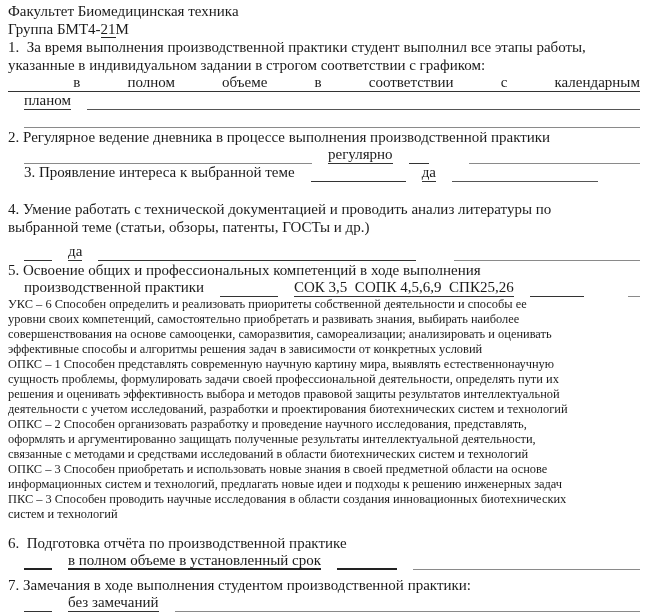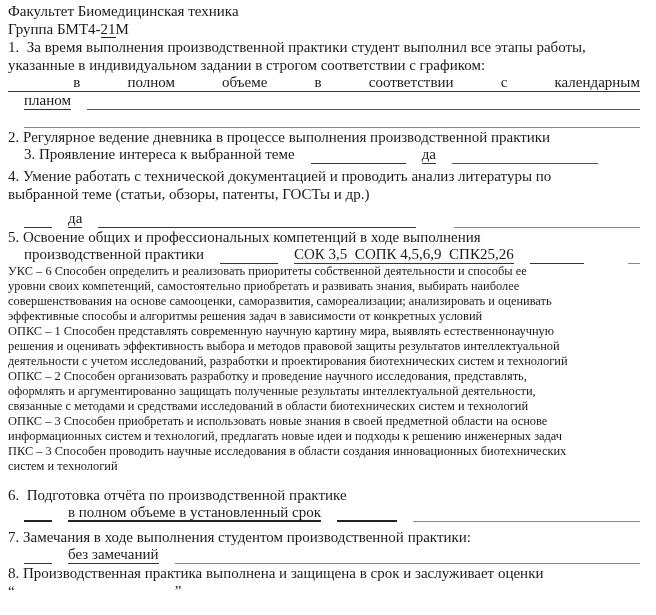--- a/index.html
+++ b/index.html
@@ -22,21 +22,21 @@
   .ub   { border-bottom: 1px solid #333; }          
   .ubg  { border-bottom: 1px solid #8a8a8a; }       
   .ubm  { border-bottom: 1px solid #555; }
   .ub2  { border-bottom: 2px solid #222; }          
   .fx   { flex: 1 1 auto; }
   
   .jrow { display: flex; justify-content: space-between; height: 18px;
           border-bottom: 1px solid #333; line-height: 16px; white-space: pre; }
   .u21  { border-bottom: 1px solid #222; }
   .qsp  { display: inline-block; width: 160px; }
-  .mt3  { margin-top: 3px; }
+  .mt3  { margin-top: 18px; }
   .mt7  { margin-top: 7px; }
   .mt6  { margin-top: 12px; }
   .mt2  { margin-top: 6px; }
   .w18 { width: 18px; } .w28 { width: 28px; } .w288 { width: 288px; }
   .w20 { width: 20px; } .w8 { width: 8px; } .w95 { width: 95px; }
   .w318 { width: 318px; } .w6 { width: 6px; } .w58 { width: 58px; }
   .w12 { width: 12px; } .w26 { width: 26px; } .w60 { width: 60px; }
 </style>
 </head>
 <body>
@@ -62,20 +62,27 @@
   </div>
   <div class="arow">
     <span class="ub">планом</span>
     <span class="fx ubm"></span>
   </div>
   <div class="arow">
     <span class="fx ubg"></span>
   </div>
 
   <div class="ln">2. Регулярное ведение дневника в процессе выполнения производственной практики</div>
+  <div class="arow">
+    <span class="w288 ubg"></span>
+    <span class="ub">регулярно</span>
+    <span class="w20 ub"></span>
+    <span class="w8"></span>
+    <span class="fx ubg"></span>
+  </div>
 
   <div class="arow">
     <span>3. Проявление интереса к выбранной теме</span>
     <span class="w95 ub"></span>
     <span class="ub">да</span>
     <span class="fx ubm"></span>
     <span class="w26"></span>
   </div>
 
   <div class="ln mt3">4. Умение работать с технической документацией и проводить анализ литературы по</div>
@@ -96,20 +103,21 @@
     <span class="fx ub"></span>
     <span class="w12"></span>
     <span class="w12 ubg"></span>
   </div>
 
   <div class="sm">УКС – 6 Способен определить и реализовать приоритеты собственной деятельности и способы ее</div>
   <div class="sm">уровни своих компетенций, самостоятельно приобретать и развивать знания, выбирать наиболее</div>
   <div class="sm">совершенствования на основе самооценки, саморазвития, самореализации; анализировать и оценивать</div>
   <div class="sm">эффективные способы и алгоритмы решения задач в зависимости от конкретных условий</div>
   <div class="sm">ОПКС – 1 Способен представлять современную научную картину мира, выявлять естественнонаучную</div>
+  <div class="sm">сущность проблемы, формулировать задачи своей профессиональной деятельности, определять пути их</div>
   <div class="sm">решения и оценивать эффективность выбора и методов правовой защиты результатов интеллектуальной</div>
   <div class="sm">деятельности с учетом исследований, разработки и проектирования биотехнических систем и технологий</div>
   <div class="sm">ОПКС – 2 Способен организовать разработку и проведение научного исследования, представлять,</div>
   <div class="sm">оформлять и аргументированно защищать полученные результаты интеллектуальной деятельности,</div>
   <div class="sm">связанные с методами и средствами исследований в области биотехнических систем и технологий</div>
   <div class="sm">ОПКС – 3 Способен приобретать и использовать новые знания в своей предметной области на основе</div>
   <div class="sm">информационных систем и технологий, предлагать новые идеи и подходы к решению инженерных задач</div>
   <div class="sm">ПКС – 3 Способен проводить научные исследования в области создания инновационных биотехнических</div>
   <div class="sm">систем и технологий</div>
 

